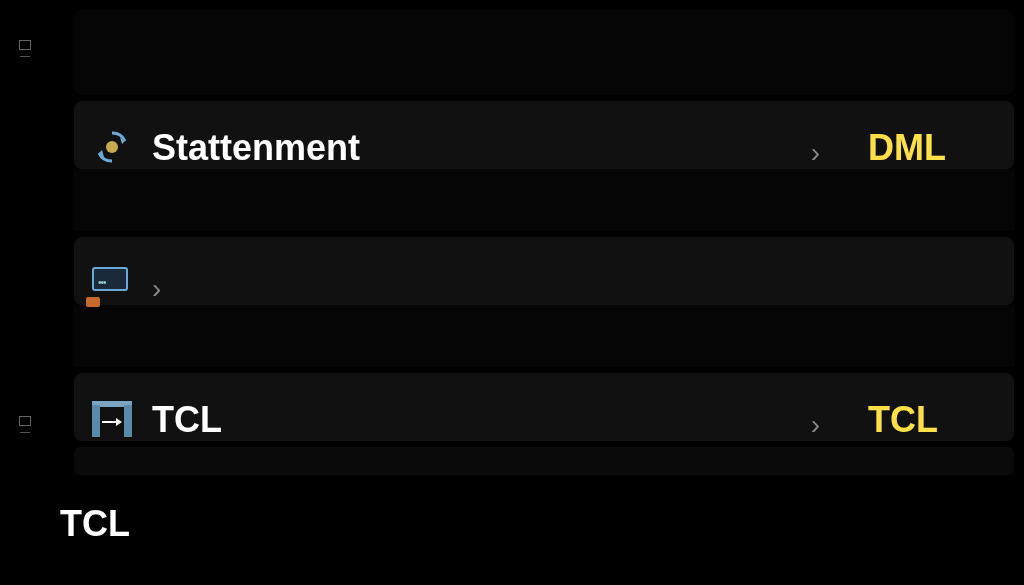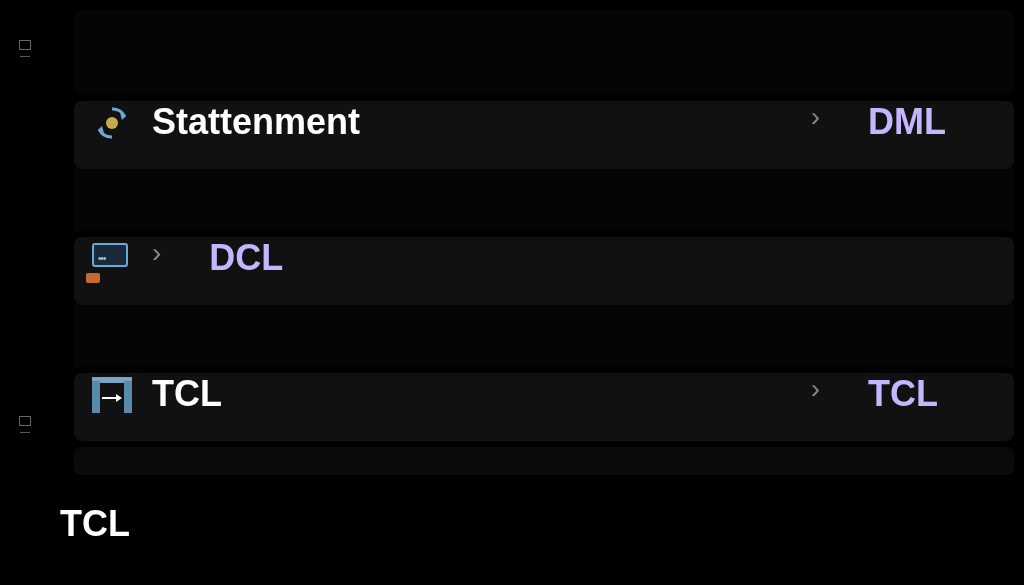--- a/index.html
+++ b/index.html
@@ -63,21 +63,21 @@
     }
     .spacer-small {
       height: 62px;
       background: #050505;
     }
     .row {
       height: 68px;
       background: #111;
       border-radius: 8px;
       display: flex;
-      align-items: flex-start;
+      align-items: flex-end;
       padding: 0 16px;
       position: relative;
       margin-top: 6px;
     }
     .row-icon {
       width: 44px;
       height: 44px;
       display: flex;
       align-items: center;
       justify-content: center;
@@ -92,21 +92,21 @@
     }
     .chevron {
       font-size: 28px;
       color: #888;
       margin-right: 48px;
       font-weight: 300;
     }
     .row-value {
       font-size: 36px;
       font-weight: 700;
-      color: #c4b5fd;
+      color: #fde047;
       min-width: 130px;
     }
     .bottom-label {
       position: absolute;
       left: 60px;
       bottom: 40px;
       font-size: 36px;
       font-weight: 700;
       color: #fff;
     }
@@ -231,21 +231,20 @@
   <div class="row">
     <div class="row-icon">
       <div class="icon-terminal">
         <div class="screen">
             <div class="dots">•••</div>
           </div>
         <div class="corner"></div>
       </div>
     </div>
     <div class="chevron">›</div>
-    <div class="row-value">DCL</div>
   </div>
 
   <div class="spacer-small"></div>
 
   <div class="row">
     <div class="row-icon">
       <div class="icon-gate">
         <div class="top"></div>
         <div class="post-left"></div>
         <div class="post-right"></div>

